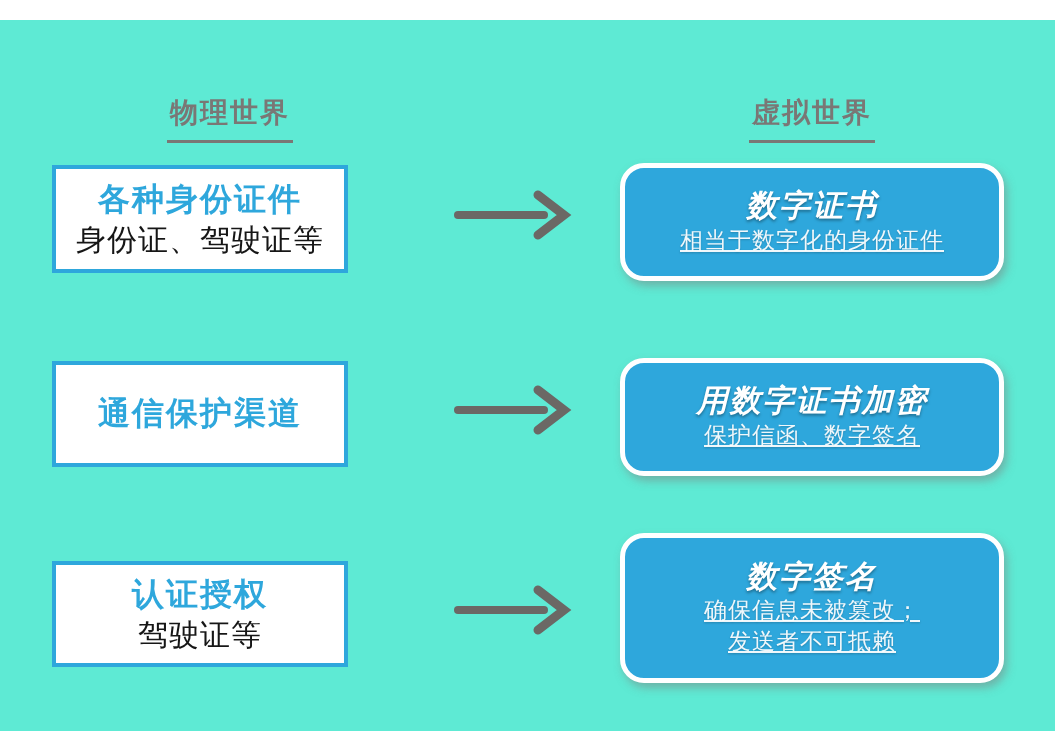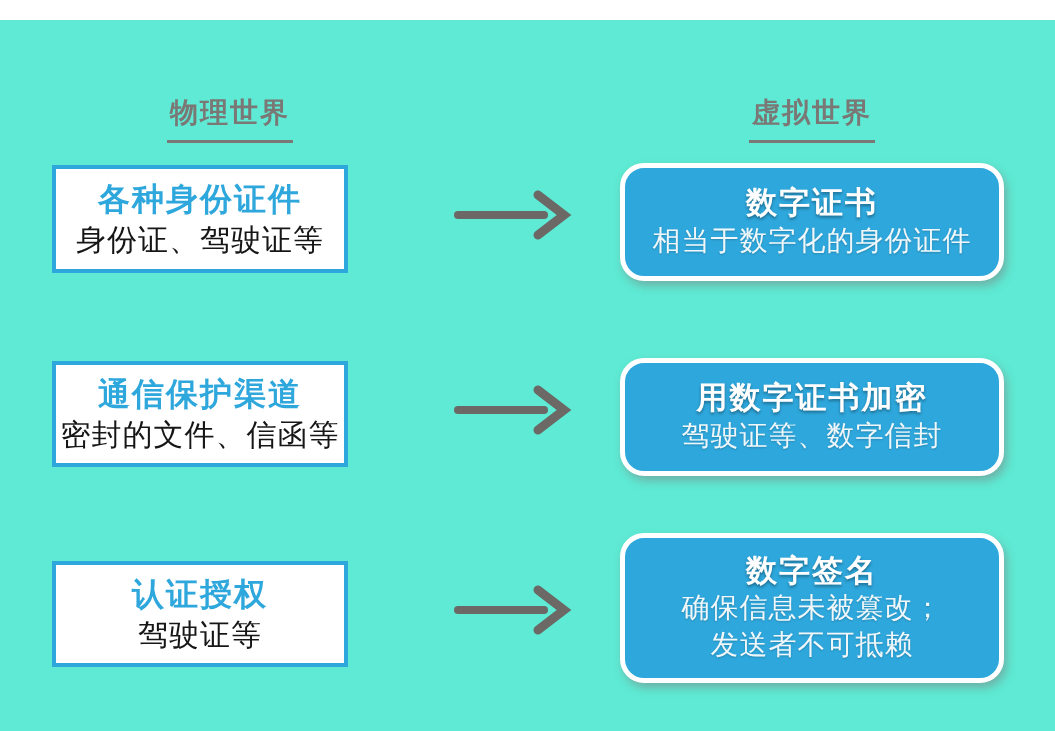--- a/index.html
+++ b/index.html
@@ -80,27 +80,29 @@
   }
   .vbox.r1 { top: 143px; height: 118px; }
   .vbox.r2 { top: 338px; height: 118px; text-align: center; }
   .vbox.r3 { top: 513px; height: 150px; }
   .vbox .title {
     font-size: 31px;
     font-weight: bold;
     letter-spacing: 2px;
     line-height: 1.05;
     text-shadow: 0 2px 3px rgba(0,0,0,0.35);
+    font-style: italic;
   }
   .vbox .subtitle {
-    font-size: 28px;
+    font-size: 23px;
     color: rgba(255,255,255,0.93);
     letter-spacing: 1px;
     line-height: 1.18;
     text-shadow: 0 1px 2px rgba(0,0,0,0.2);
+    text-decoration: underline;
   }
 
   
   .arrow { position: absolute; left: 452px; width: 126px; height: 56px; }
   .arrow.r1 { top: 167px; }
   .arrow.r2 { top: 362px; }
   .arrow.r3 { top: 562px; }
   .arrow line, .arrow path { stroke: var(--arrow-gray); }
 </style>
 </head>
@@ -123,29 +125,28 @@
     <line x1="6" y1="28" x2="92" y2="28" stroke-width="8" stroke-linecap="round"></line>
     <path d="M86 8 L112 28 L86 48" fill="none" stroke-width="9" stroke-linecap="round" stroke-linejoin="miter"></path>
   </svg>
   <div class="vbox r1">
     <div class="title">数字证书</div>
     <div class="subtitle">相当于数字化的身份证件</div>
   </div>
 
   <div class="pbox r2">
     <div class="title">通信保护渠道</div>
-    <div class="subtitle">密封的文件、信函等</div>
   </div>
   <svg class="arrow r2" viewBox="0 0 126 56">
     <line x1="6" y1="28" x2="92" y2="28" stroke-width="8" stroke-linecap="round"></line>
     <path d="M86 8 L112 28 L86 48" fill="none" stroke-width="9" stroke-linecap="round" stroke-linejoin="miter"></path>
   </svg>
   <div class="vbox r2">
     <div class="title">用数字证书加密</div>
-    <div class="subtitle">驾驶证等、数字信封</div>
+    <div class="subtitle">保护信函、数字签名</div>
   </div>
 
   <div class="pbox r3">
     <div class="title">认证授权</div>
     <div class="subtitle">驾驶证等</div>
   </div>
   <svg class="arrow r3" viewBox="0 0 126 56">
     <line x1="6" y1="28" x2="92" y2="28" stroke-width="8" stroke-linecap="round"></line>
     <path d="M86 8 L112 28 L86 48" fill="none" stroke-width="9" stroke-linecap="round" stroke-linejoin="miter"></path>
   </svg>

